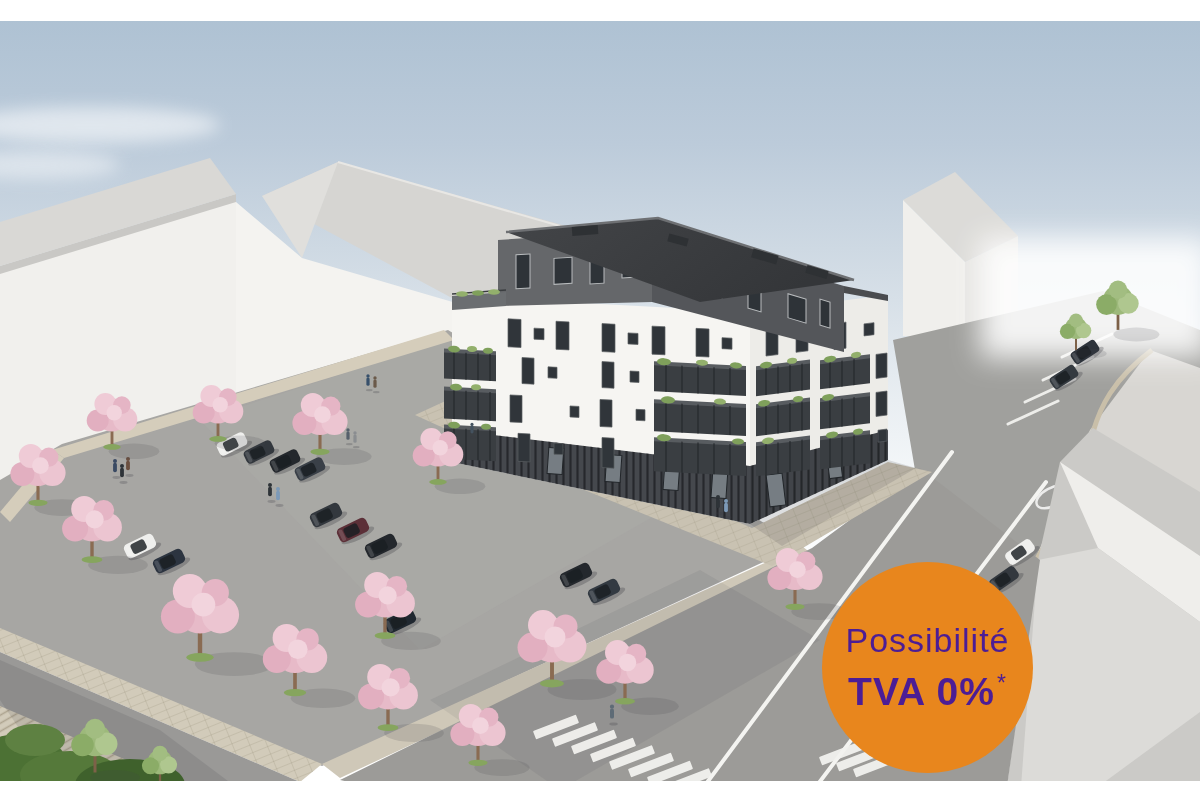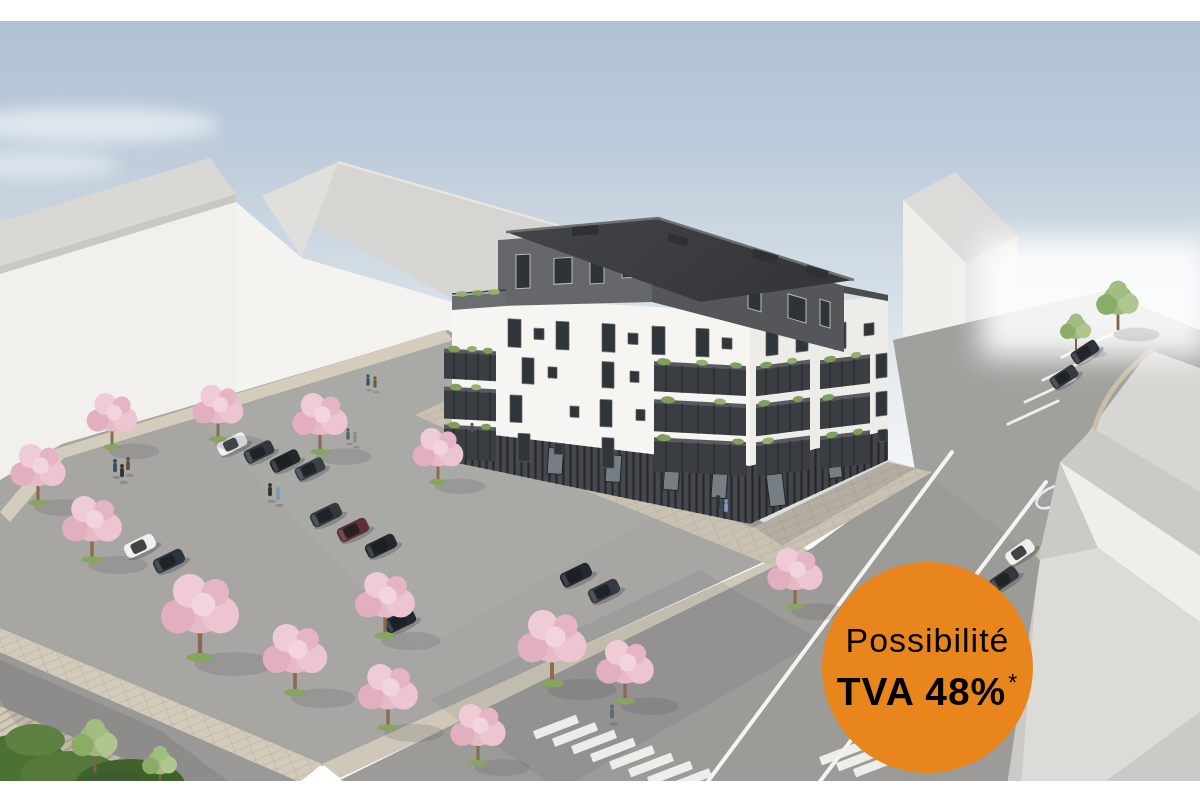--- a/index.html
+++ b/index.html
@@ -448,17 +448,17 @@
       <ellipse cx="35" cy="740" rx="30" ry="16" fill="#5E8142"></ellipse>
       <use href="#gtree" transform="translate(95,740) scale(1.25)"></use>
       <use href="#gtree" transform="translate(160,762) scale(0.95)"></use>
     </g>
   </g>
 
   <rect x="0" y="0" width="1200" height="21" fill="#FFFFFF"></rect>
   <rect x="0" y="781" width="1200" height="19" fill="#FFFFFF"></rect>
 </svg>
 
-<div class="badge" style="background: rgb(232, 134, 29); color: #000000;">
+<div class="badge" style="background: rgb(232, 134, 29); color: #4c1d95;">
   <div class="l1">Possibilité</div>
-  <div class="l2"><span>TVA 48%</span><span class="ast">*</span></div>
+  <div class="l2"><span>TVA 0%</span><span class="ast">*</span></div>
 </div>
 </div>
 
 </body></html>

